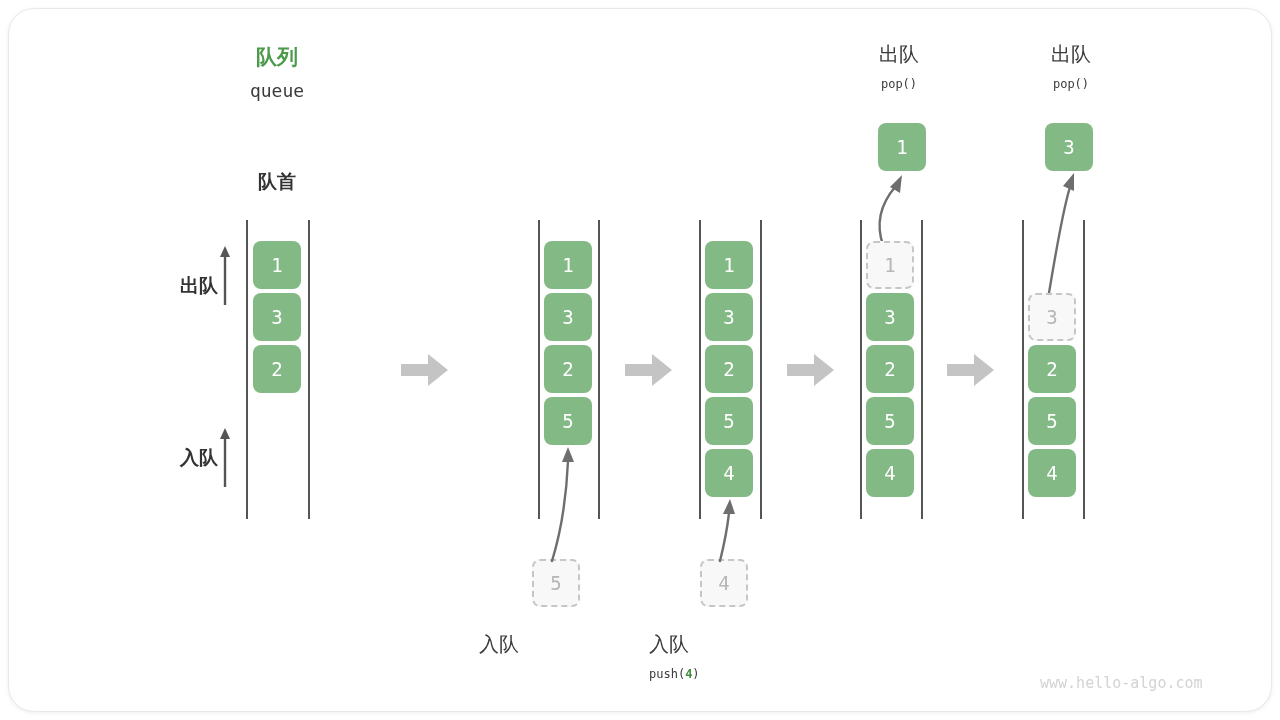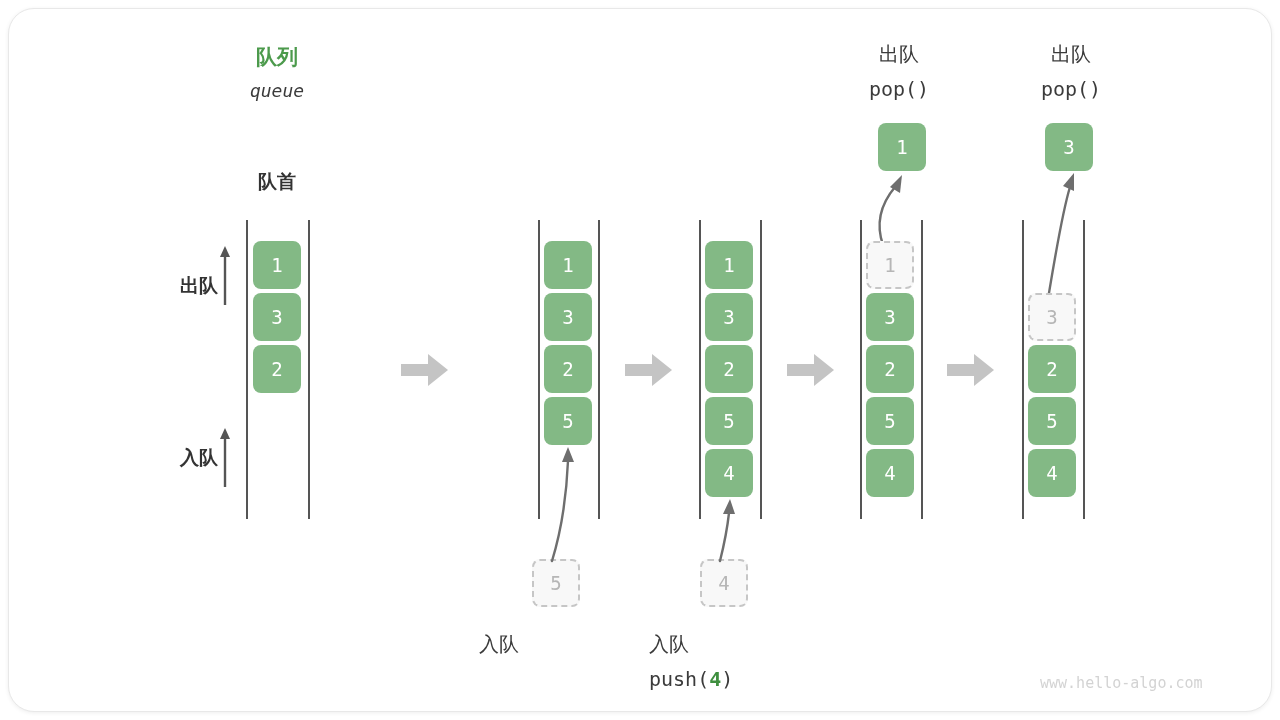--- a/index.html
+++ b/index.html
@@ -54,21 +54,21 @@
   }
   .op-cn {
     font-family: "Liberation Sans", "DejaVu Sans", sans-serif;
     font-size: 20px;
     color: #3b3b3b;
     text-align: center;
     white-space: nowrap;
   }
   .op-mono {
     font-family: "DejaVu Sans Mono", "Liberation Mono", monospace;
-    font-size: 20px;
+    font-size: 12px;
     color: #3b3b3b;
     text-align: center;
     white-space: nowrap;
   }
   .op-mono .arg { color: #3f8f3f; font-weight: bold; }
 
   
   .rail {
     position: absolute;
     width: 2px;
@@ -118,21 +118,21 @@
     color: #d3d3d3;
     white-space: nowrap;
   }
 </style>
 </head>
 <body>
 
 <div id="card">
 
   <div class="abs title-cn" style="left:168px; top:34px; width:200px;">队列</div>
-  <div class="abs title-mono" style="left:168px; top:71px; width:200px;font-style:italic;">queue</div>
+  <div class="abs title-mono" style="left:168px; top:71px; width:200px;">queue</div>
 
   <div class="abs label-cn-bold" style="left:188px; top:160px; width:160px;">队首</div>
 
   <div class="abs label-cn-bold" style="left:143px; top:264px; width:66px; text-align:right;">出队</div>
   <svg class="legend-arrow" style="left:208px; top:236px;" viewBox="0 0 16 62">
     <line x1="8" y1="60" x2="8" y2="10" stroke="#555555" stroke-width="2.4"></line>
     <polygon points="8,1 3,12 13,12" fill="#555555"></polygon>
   </svg>
 
   <div class="abs label-cn-bold" style="left:143px; top:436px; width:66px; text-align:right;">入队</div>

